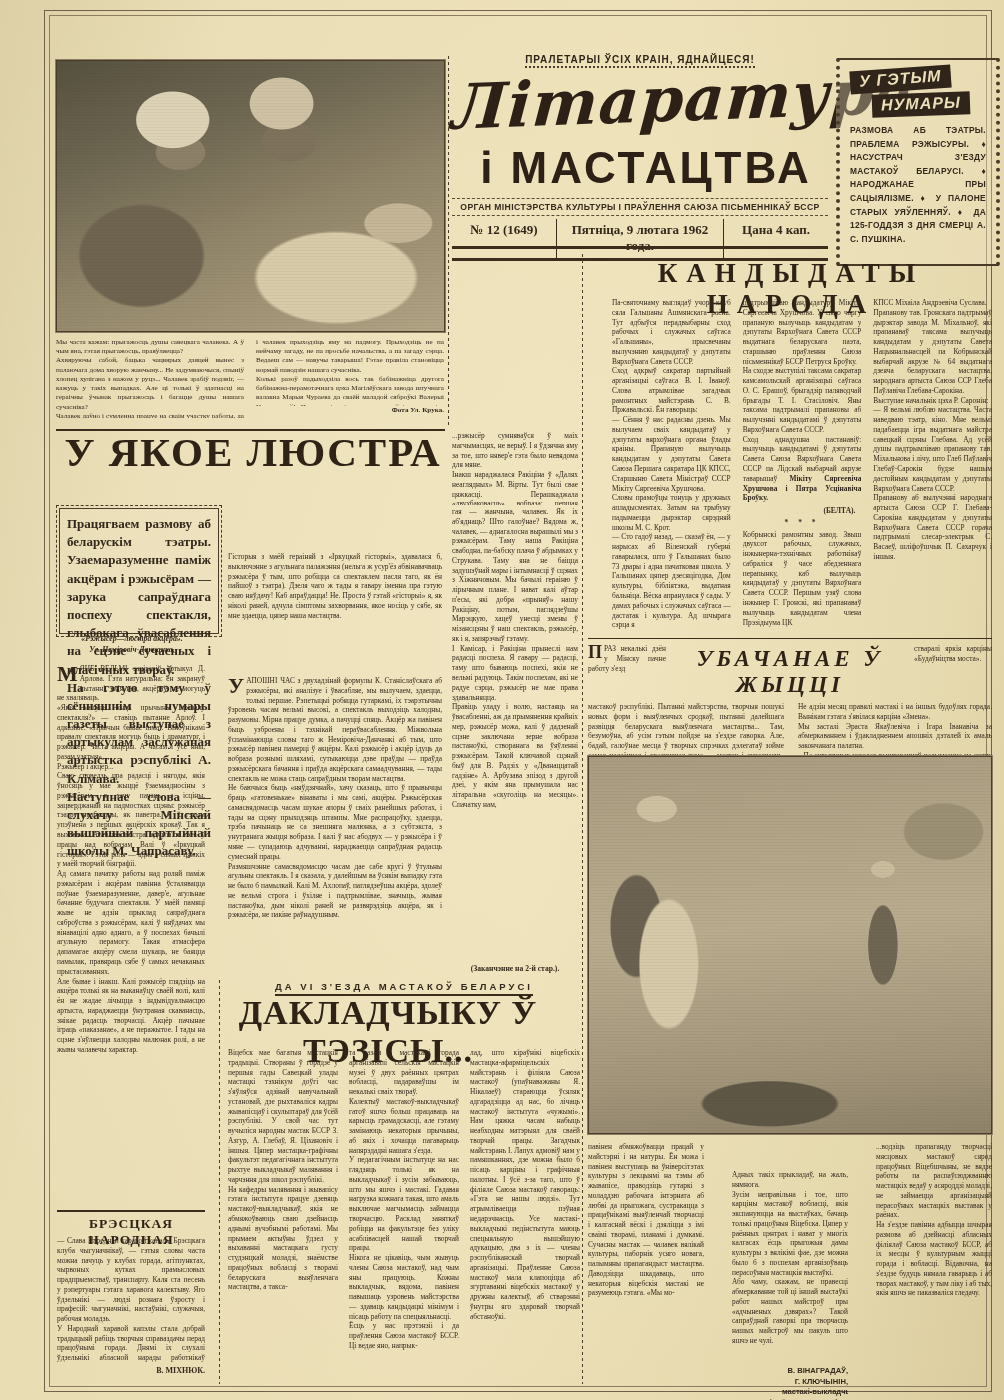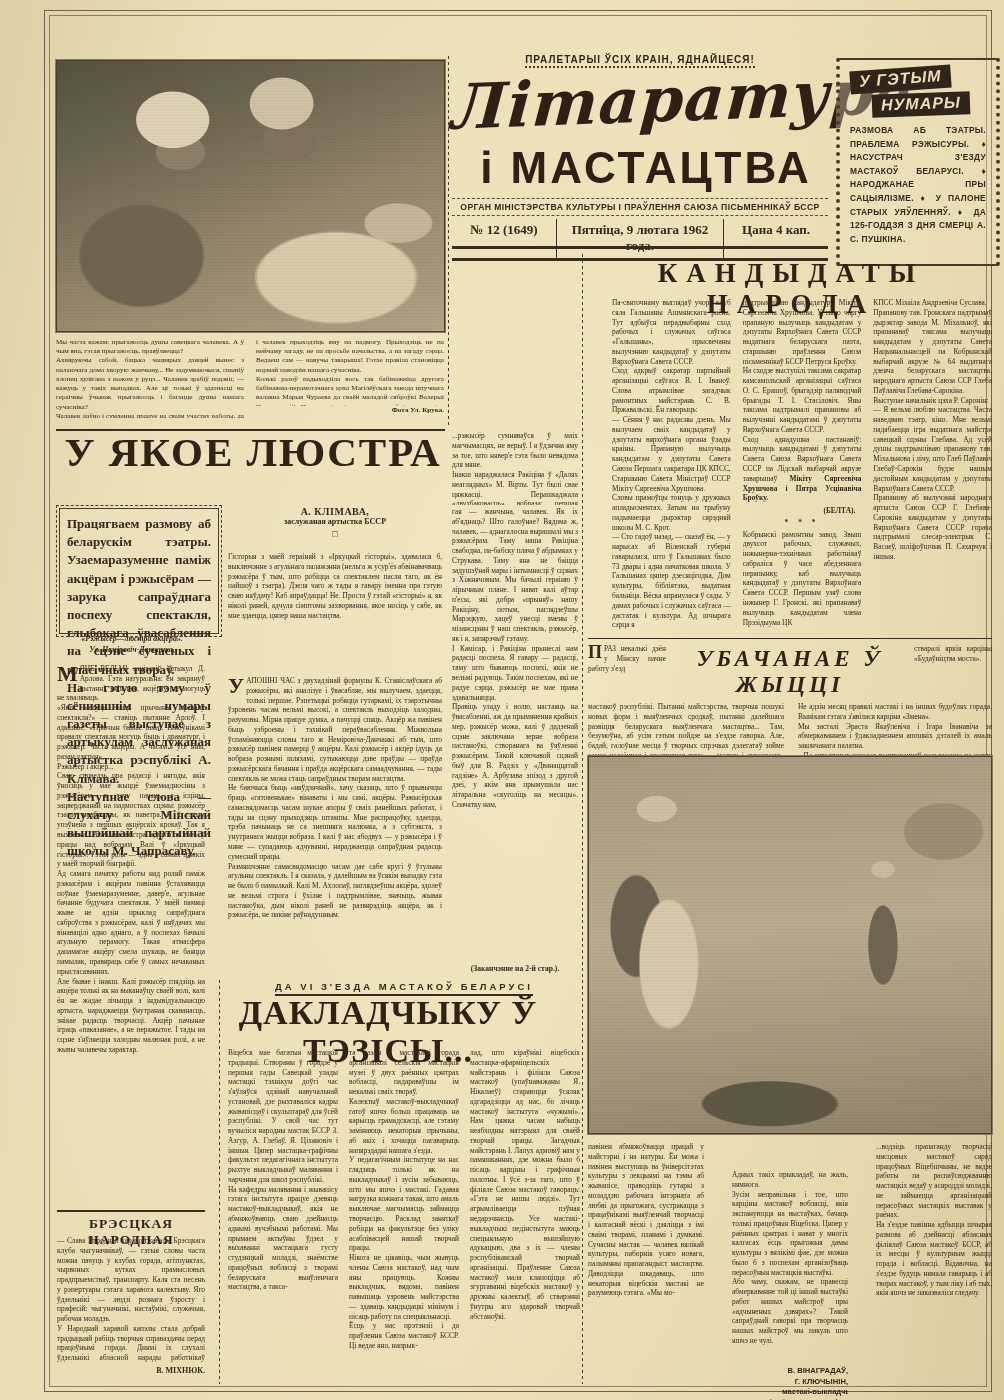--- a/index.html
+++ b/index.html
@@ -141,25 +141,20 @@
     <div class="body-txt just pre" style="height:455px;">гая — жанчына, чалавек. Як іх аб'яднаць? Што галоўнае? Вядома ж, чалавек, — аднагалосна вырашылі мы з рэжысёрам. Таму наша Ракіціна свабодна, па-бабску плача ў абдымках у Струкава. Таму яна не баіцца задушэўнай мары і інтымнасці ў сцэнах з Хіжнячовым. Мы бачылі гераіню ў лірычным плане. І нават калі аўтар п'есы, які добра «прыняў» нашу Ракіціну, потым, паглядзеўшы Марэцкую, хацеў унесці змены ў мізансцэны ў наш спектакль, рэжысёр, як і я, запярэчыў гэтаму.
 І Камісар, і Ракіціна прынеслі нам радасці поспеха. Я гавару — радасці, таму што бываюць поспехі, якія не вельмі радуюць. Такім поспехам, які не радуе сэрца, рэжысёр не мае права здавальняцца.
 Правіць уладу і волю, настаяць на ўвасабленні, аж да прымянення крайніх мер, рэжысёр можа, калі ў дадзенай сцэне заключана зерне вобраза пастаноўкі, створанага ва ўяўленні рэжысёрам. Такой ключавой сцэнай быў для В. Радзіх у «Дванаццатай гадзіне» А. Арбузава эпізод з другой дзеі, у якім яна прымушала нас літаральна «скуголіць на месяцы». Спачатку нам,</div>
     <div class="center bold" style="font-size:7.6px;margin-top:2px;">(Заканчэнне на 2-й стар.).</div>
   </div>
 
   <div class="abs intro-box just pre" style="left:59px;top:508px;width:144px;height:112px;">Працягваем размову аб беларускім тэатры. Узаемаразуменне паміж акцёрам і рэжысёрам — зарука сапраўднага поспеху спектакля, глыбокага ўвасаблення на сцэне сучасных і класічных твораў.
 На гэтую тэму ў сённяшнім нумары газеты выступае з артыкулам заслужаная артыстка рэспублікі А. Клімава.
 Наступнае слова — слухачу Мінскай вышэйшай партыйнай школы М. Чапрасаву.</div>
 
-  <div class="abs center" style="left:228px;top:506px;width:214px;">
-    <div class="bold" style="font-size:10px;letter-spacing:.5px;">А. КЛІМАВА,</div>
-    <div class="bold" style="font-size:8px;">заслужаная артыстка БССР</div>
-    <div style="font-size:9px;margin-top:3px;">□</div>
-  </div>
   <div class="abs body-txt just pre" style="left:228px;top:552px;width:214px;height:118px;">Гісторыя з маёй гераіняй з «Іркуцкай гісторыі», здавалася б, выключэнне з агульнага палажэння (нельга ж усур'ёз абвінавачваць рэжысёра ў тым, што робіцца са спектаклем пасля таго, як ён пайшоў з тэатра). Дзеля чаго ж тады я гавару іменна пра гэтую сваю няўдачу! Каб апраўдацца! Не. Проста ў гэтай «гісторыі» я, як ніколі раней, адчула сімптомы захворвання, якое носіць у сябе, як мне здаецца, цяпер наша мастацтва.</div>
 
   <div class="abs center epi" style="left:62px;top:634px;width:140px;">
     <div>«Рэжысёр—люстра акцёра».</div>
     <div>Ул. Неміровіч-Данчанка.</div>
   </div>
 
   <div class="abs body-txt just" style="left:57px;top:664px;width:148px;height:540px;">
     <span class="dropcap">М</span><span class="pre">ЯНЕ ВЕЛЬМІ зацікавіў артыкул Д. Арлова. Гэта натуральна: ён закрануў пытанні, якія нас, акцёраў, не могуць не хваляваць.
 «Якія могуць быць прычыны правалу спектакля?» — ставіць пытанне Арлоў. І адказвае: «Прычын бывае шмат. Віноўнікамі правалу спектакля могуць быць і драматург, і рэжысёр. Часта акцёры. А часам і ўсе яны, разам узятыя».

